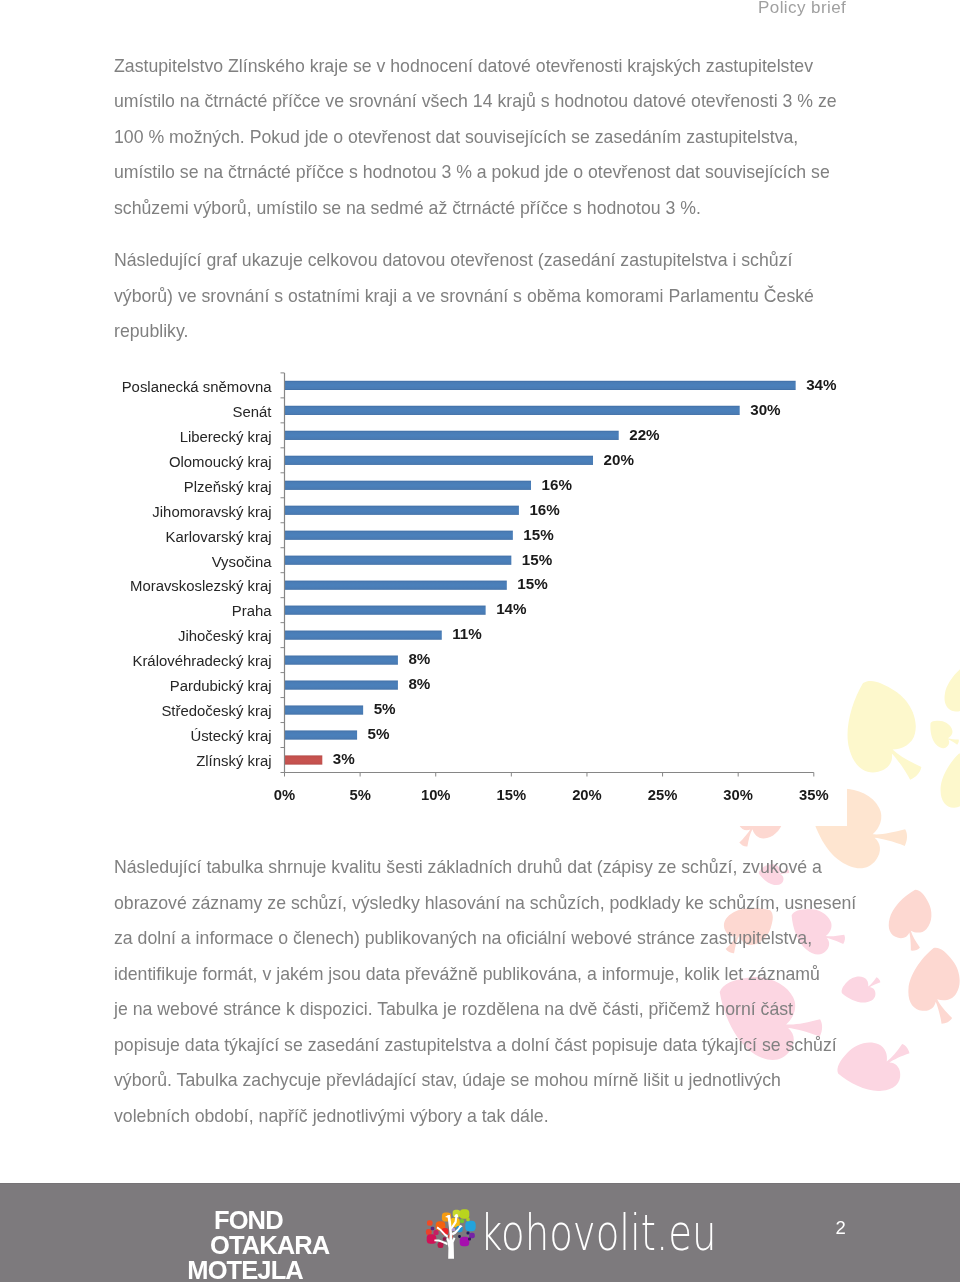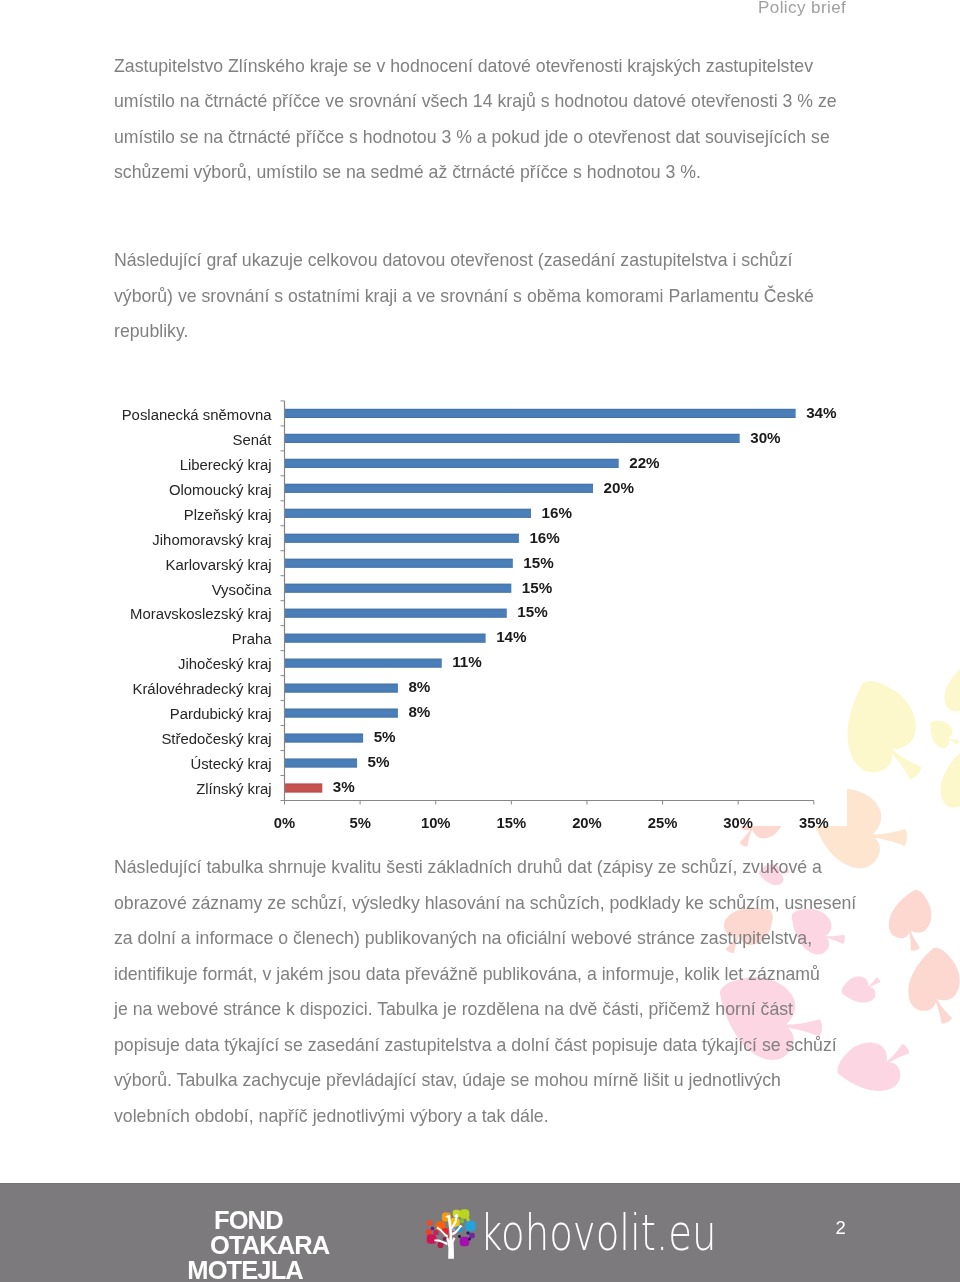--- a/index.html
+++ b/index.html
@@ -2,21 +2,21 @@
 <html><head>
 <meta charset="utf-8">
 <style>
   html,body{margin:0;padding:0;}
   body{width:960px;height:1282px;background:#fff;font-family:"Liberation Sans",sans-serif;overflow:hidden;}
   .page{position:relative;width:960px;height:1282px;background:#fff;overflow:hidden;}
   .deco{position:absolute;left:0;top:0;width:960px;height:1282px;pointer-events:none;}
   .hdr{position:absolute;left:758px;top:-2.3px;font-size:17px;color:#a0a0a0;letter-spacing:0.42px;}
   .para{position:absolute;left:114px;width:740px;font-size:17.7px;color:#808080;}
   .para .ln{height:35.5px;line-height:35.5px;white-space:nowrap;}
-  .chartwrap{position:absolute;left:96px;top:384px;width:760px;height:450px;text-align:right;}
+  .chartwrap{position:absolute;left:96px;top:356px;width:760px;height:450px;text-align:right;}
   .footer{position:absolute;left:0;top:1183px;width:960px;height:99px;background:#7d7a7d;box-shadow:inset 0 1px 0 #767376;}
   .fond{position:absolute;left:0px;top:1207.6px;color:#fff;font-weight:bold;font-size:25.5px;line-height:25.1px;letter-spacing:-0.9px;}
   .fond div{position:absolute;white-space:nowrap;}
   .fond .l1{left:214px;top:0px;}
   .fond .l2{left:210.0px;top:25.1px;}
   .fond .l3{left:187.3px;top:50.2px;}
   .pagenum{position:absolute;left:835.5px;top:1217.2px;color:#fff;font-size:18.5px;}
   .kohologo{position:absolute;left:425px;top:1203.5px;}
   .kohotext{position:absolute;left:479.5px;top:1209px;color:#fff;font-size:49px;line-height:49px;font-weight:200;font-family:"DejaVu Sans",sans-serif;transform:scaleX(0.789);transform-origin:left top;white-space:nowrap;}
 </style>
@@ -47,20 +47,21 @@
         <use href="#leafshape" transform="translate(879,1064) rotate(-125) scale(0.78) translate(-50,-50)" fill="#fcd6e2"></use>
       </g>
     <rect x="96" y="360" width="751" height="466" fill="#ffffff"></rect>
   </svg>
   <div class="hdr">Policy brief</div>
 
   <div id="paras">
       <div class="para" style="top: 48.8px;">
         <div class="ln">Zastupitelstvo Zlínského kraje se v hodnocení datové otevřenosti krajských zastupitelstev</div>
         <div class="ln">umístilo na čtrnácté příčce ve srovnání všech 14 krajů s hodnotou datové otevřenosti 3 % ze</div>
+        <div class="ln">100 % možných. Pokud jde o otevřenost dat souvisejících se zasedáním zastupitelstva,</div>
         <div class="ln">umístilo se na čtrnácté příčce s hodnotou 3 % a pokud jde o otevřenost dat souvisejících se</div>
         <div class="ln">schůzemi výborů, umístilo se na sedmé až čtrnácté příčce s hodnotou 3 %.</div>
       </div>
       <div class="para" style="top: 243px;">
         <div class="ln">Následující graf ukazuje celkovou datovou otevřenost (zasedání zastupitelstva i schůzí</div>
         <div class="ln">výborů) ve srovnání s ostatními kraji a ve srovnání s oběma komorami Parlamentu České</div>
         <div class="ln">republiky.</div>
       </div>
       <div class="para" style="top: 850px;">
         <div class="ln">Následující tabulka shrnuje kvalitu šesti základních druhů dat (zápisy ze schůzí, zvukové a</div>

